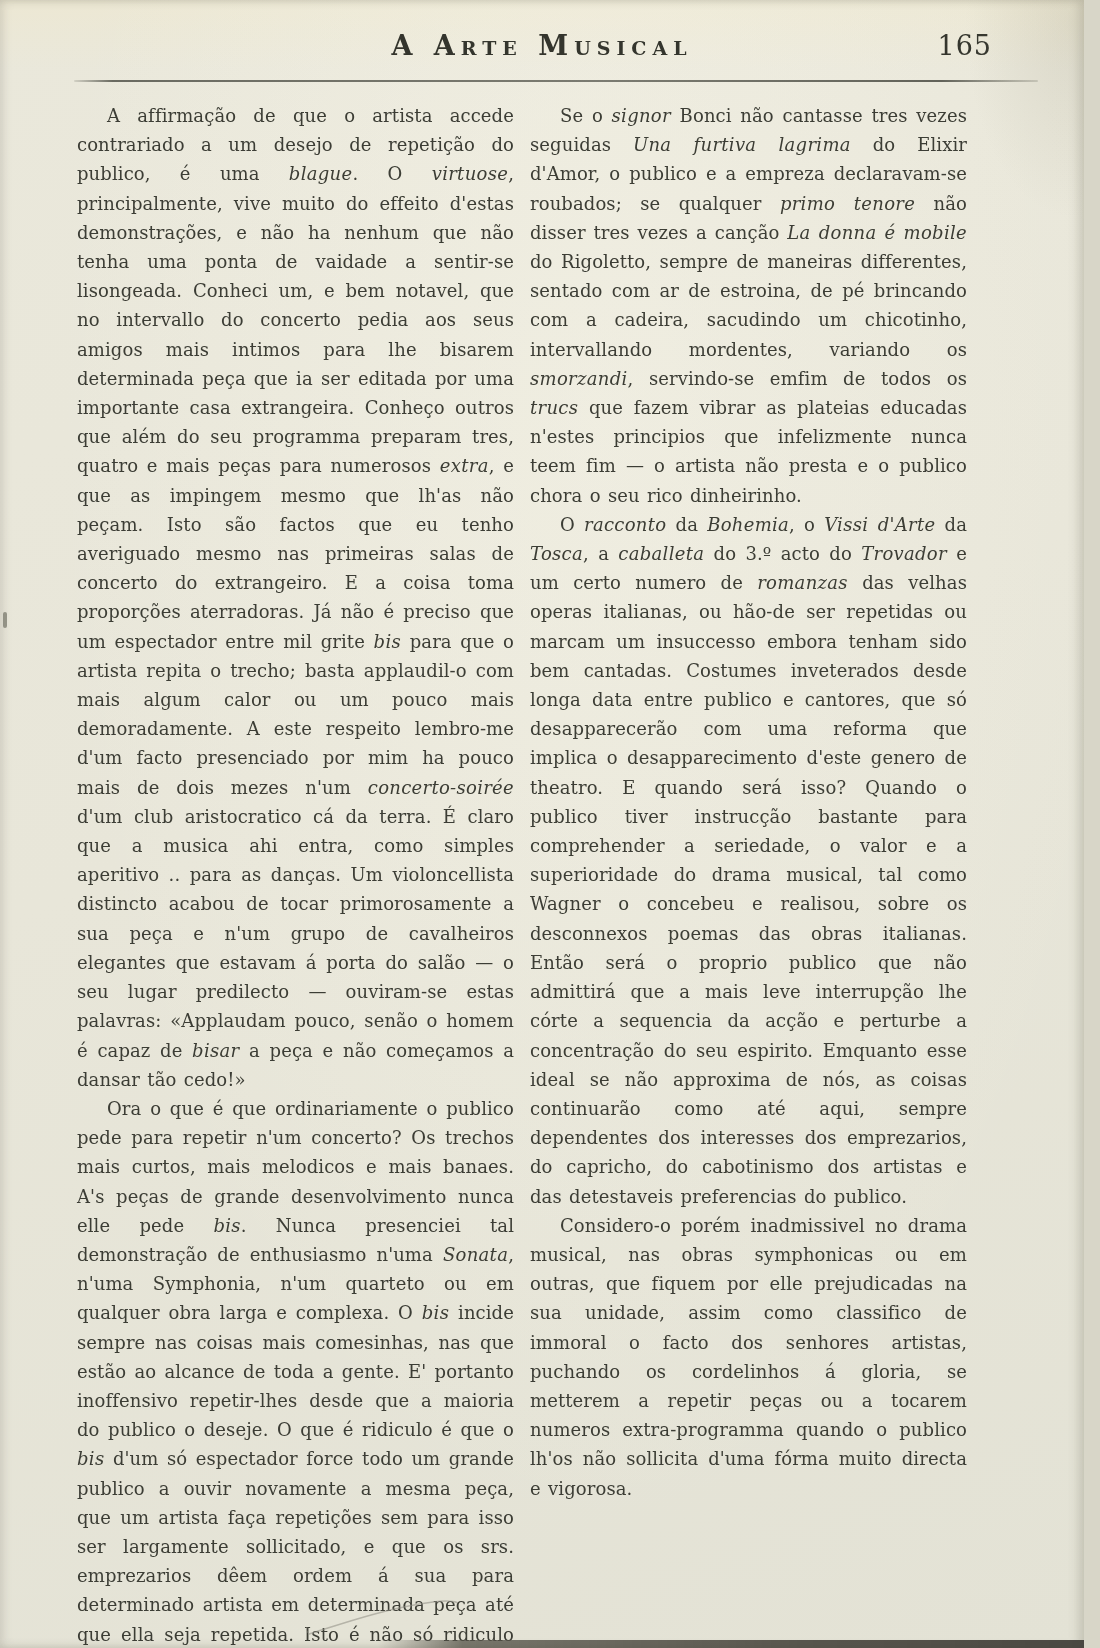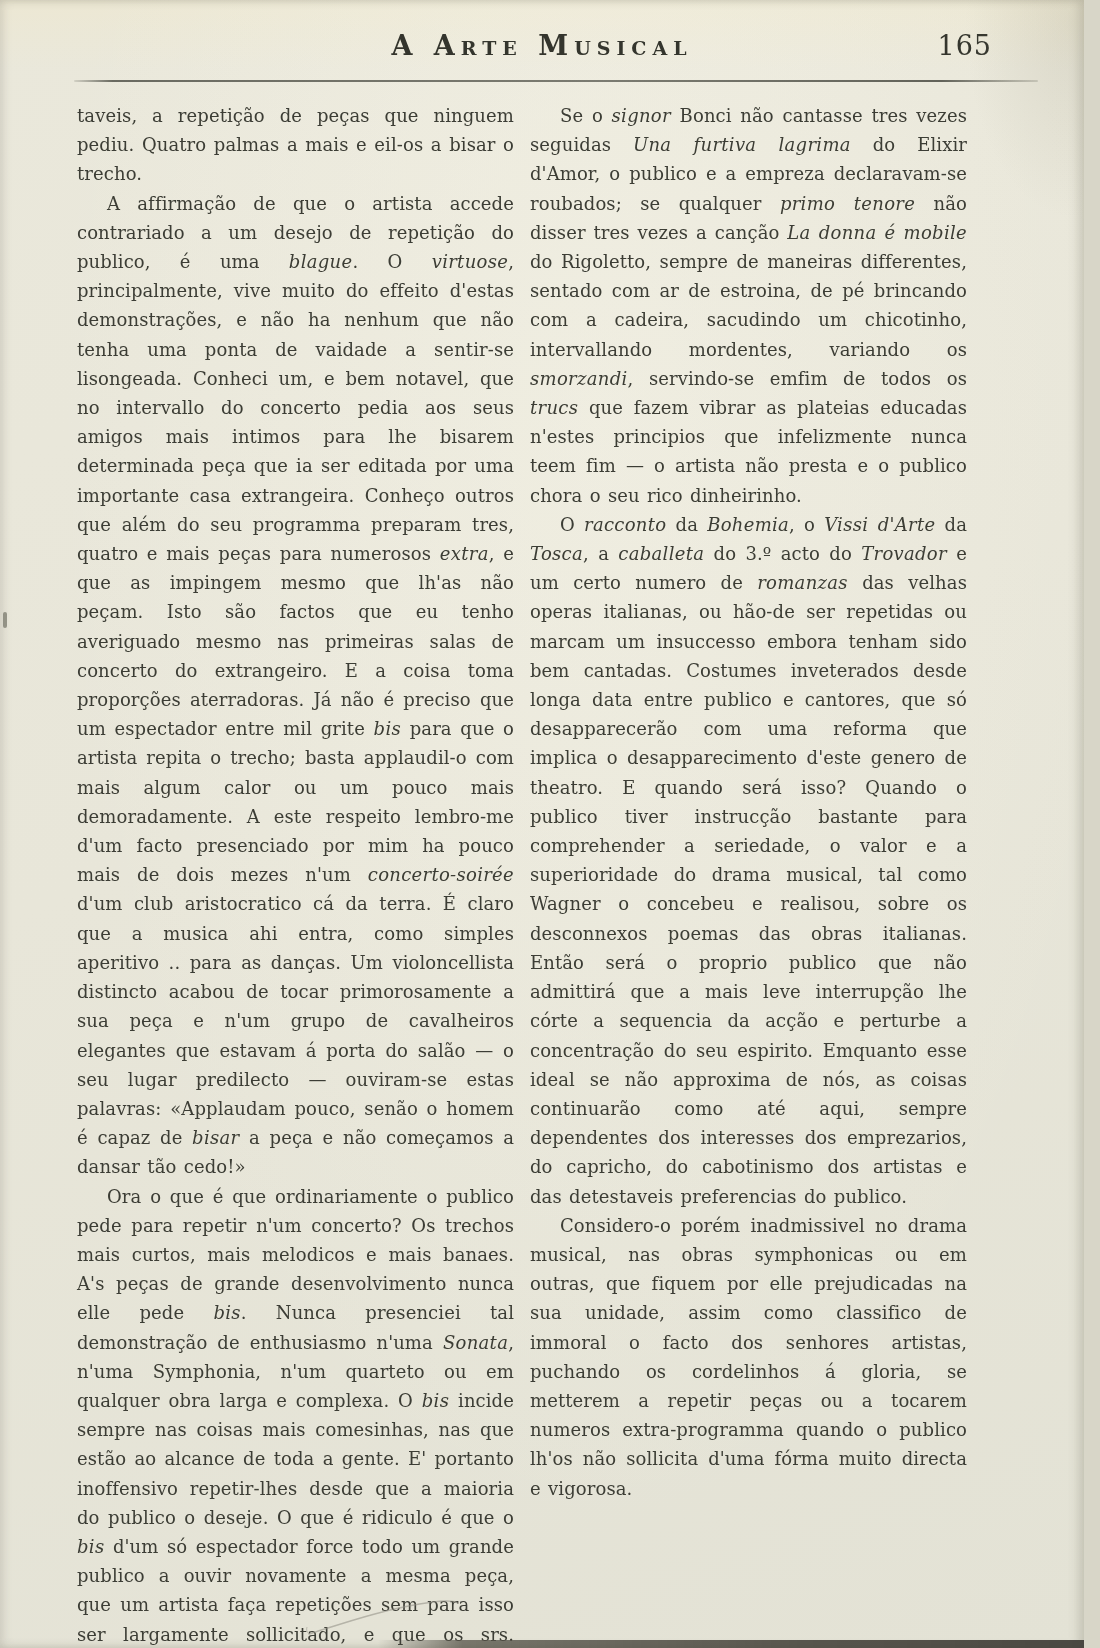--- a/index.html
+++ b/index.html
@@ -117,21 +117,20 @@
 
 <div id="page">
 
   <div class="masthead">A Arte Musical</div>
   <div class="folio">165</div>
   <div class="head-rule"></div>
 
   <div class="columns">
 
     <div class="col">
-      <p class="noindent">taveis, a repetição de peças que ninguem pediu. Quatro palmas a mais e eil-os a bisar o trecho.</p>
       <p class="indent">A affirmação de que o artista accede contrariado a um desejo de repetição do publico, é uma <i>blague</i>. O <i>virtuose</i>, principalmente, vive muito do effeito d'estas demonstrações, e não ha nenhum que não tenha uma ponta de vaidade a sentir-se lisongeada. Conheci um, e bem notavel, que no intervallo do concerto pedia aos seus amigos mais intimos para lhe bisarem determinada peça que ia ser editada por uma importante casa extrangeira. Conheço outros que além do seu programma preparam tres, quatro e mais peças para numerosos <i>extra</i>, e que as impingem mesmo que lh'as não peçam. Isto são factos que eu tenho averiguado mesmo nas primeiras salas de concerto do extrangeiro. E a coisa toma proporções aterradoras. Já não é preciso que um espectador entre mil grite <i>bis</i> para que o artista repita o trecho; basta applaudil-o com mais algum calor ou um pouco mais demoradamente. A este respeito lembro-me d'um facto presenciado por mim ha pouco mais de dois mezes n'um <i>concerto-soirée</i> d'um club aristocratico cá da terra. É claro que a musica ahi entra, como simples aperitivo .. para as danças. Um violoncellista distincto acabou de tocar primorosamente a sua peça e n'um grupo de cavalheiros elegantes que estavam á porta do salão — o seu lugar predilecto — ouviram-se estas palavras: «Applaudam pouco, senão o homem é capaz de <i>bisar</i> a peça e não começamos a dansar tão cedo!»</p>
       <p class="indent">Ora o que é que ordinariamente o publico pede para repetir n'um concerto? Os trechos mais curtos, mais melodicos e mais banaes. A's peças de grande desenvolvimento nunca elle pede <i>bis</i>. Nunca presenciei tal demonstração de enthusiasmo n'uma <i>Sonata</i>, n'uma Symphonia, n'um quarteto ou em qualquer obra larga e complexa. O <i>bis</i> incide sempre nas coisas mais comesinhas, nas que estão ao alcance de toda a gente. E' portanto inoffensivo repetir-lhes desde que a maioria do publico o deseje. O que é ridiculo é que o <i>bis</i> d'um só espectador force todo um grande publico a ouvir novamente a mesma peça, que um artista faça repetições sem para isso ser largamente sollicitado, e que os srs. emprezarios dêem ordem á sua  para  determinado artista em determinada peça até que ella seja repetida. Isto é não só ridiculo como immoral, mas infelizmente é o que se presenceia todos os dias, não direi já nos theatros populares, que não teem cotação no assumpto de que se tracta, mas nos theatros de opera italiana que é precisamente d'onde derivam todos os vicios e toda a má educação musical dos publicos.</p>
     </div>
 
     <div class="col">
       <p class="indent">Se o <i>signor</i> Bonci não cantasse tres vezes seguidas <i>Una furtiva lagrima</i> do Elixir d'Amor, o publico e a empreza declaravam-se roubados; se qualquer <i>primo tenore</i> não disser tres vezes a canção <i>La donna é mobile</i> do Rigoletto, sempre de maneiras differentes, sentado com ar de estroina, de pé brincando com a cadeira, sacudindo um chicotinho, intervallando mordentes, variando os <i>smorzandi</i>, servindo-se emfim de todos os <i>trucs</i> que fazem vibrar as plateias educadas n'estes principios que infelizmente nunca teem fim — o artista não presta e o publico chora o seu rico dinheirinho.</p>
       <p class="indent">O <i>racconto</i> da <i>Bohemia</i>, o <i>Vissi d'Arte</i> da <i>Tosca</i>, a <i>caballeta</i> do 3.º acto do <i>Trovador</i> e um certo numero de <i>romanzas</i> das velhas operas italianas, ou hão-de ser repetidas ou marcam um insuccesso embora tenham sido bem cantadas. Costumes inveterados desde longa data entre publico e cantores, que só desapparecerão com uma reforma que implica o desapparecimento d'este genero de theatro. E quando será isso? Quando o publico tiver instrucção bastante para comprehender a seriedade, o valor e a superioridade do drama musical, tal como Wagner o concebeu e realisou, sobre os desconnexos poemas das obras italianas. Então será o proprio publico que não admittirá que a mais leve interrupção lhe córte a sequencia da acção e perturbe a concentração do seu espirito. Emquanto esse ideal se não approxima de nós, as coisas continuarão como até aqui, sempre dependentes dos interesses dos emprezarios, do capricho, do cabotinismo dos artistas e das detestaveis preferencias do publico.</p>
       <p class="indent">Considero-o porém inadmissivel no drama musical, nas obras symphonicas ou em outras, que fiquem por elle prejudicadas na sua unidade, assim como classifico de immoral o facto dos senhores artistas, puchando os cordelinhos á gloria, se metterem a repetir peças ou a tocarem numeros extra-programma quando o publico lh'os não sollicita d'uma fórma muito directa e vigorosa.</p>
 
     </div>

